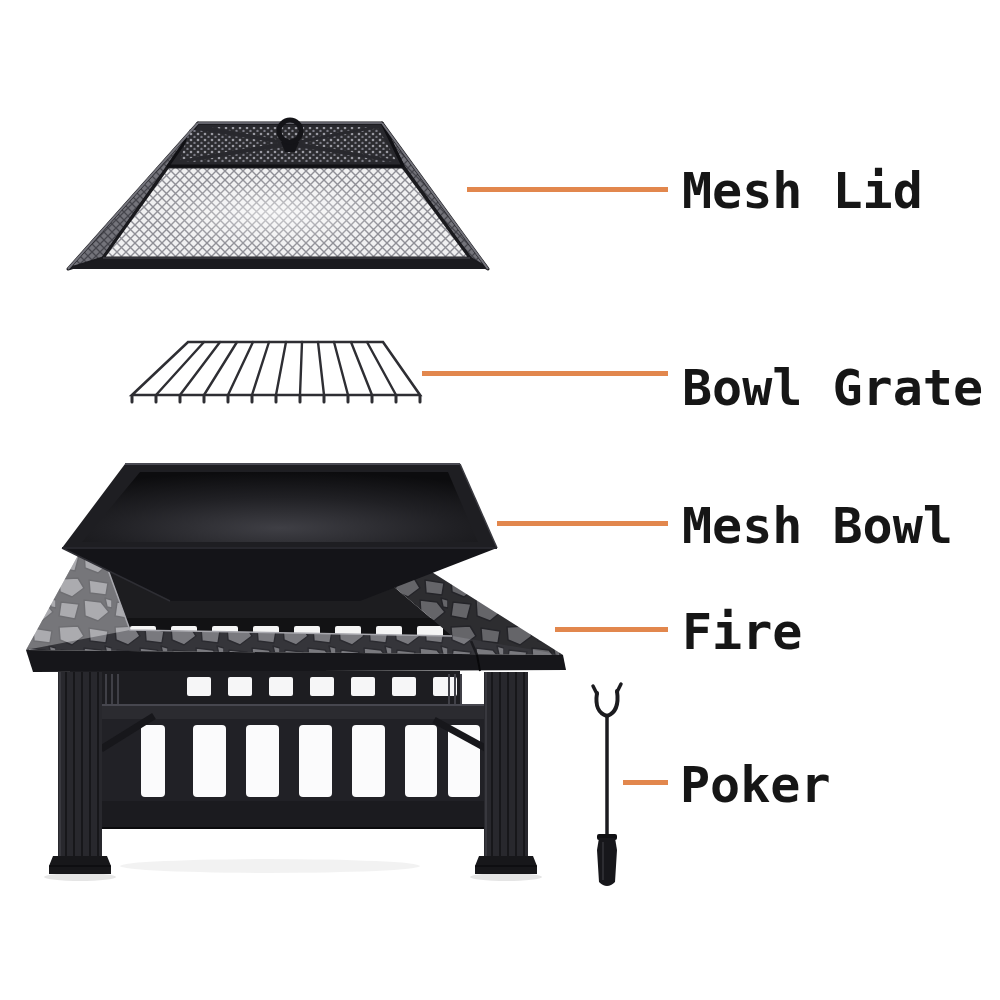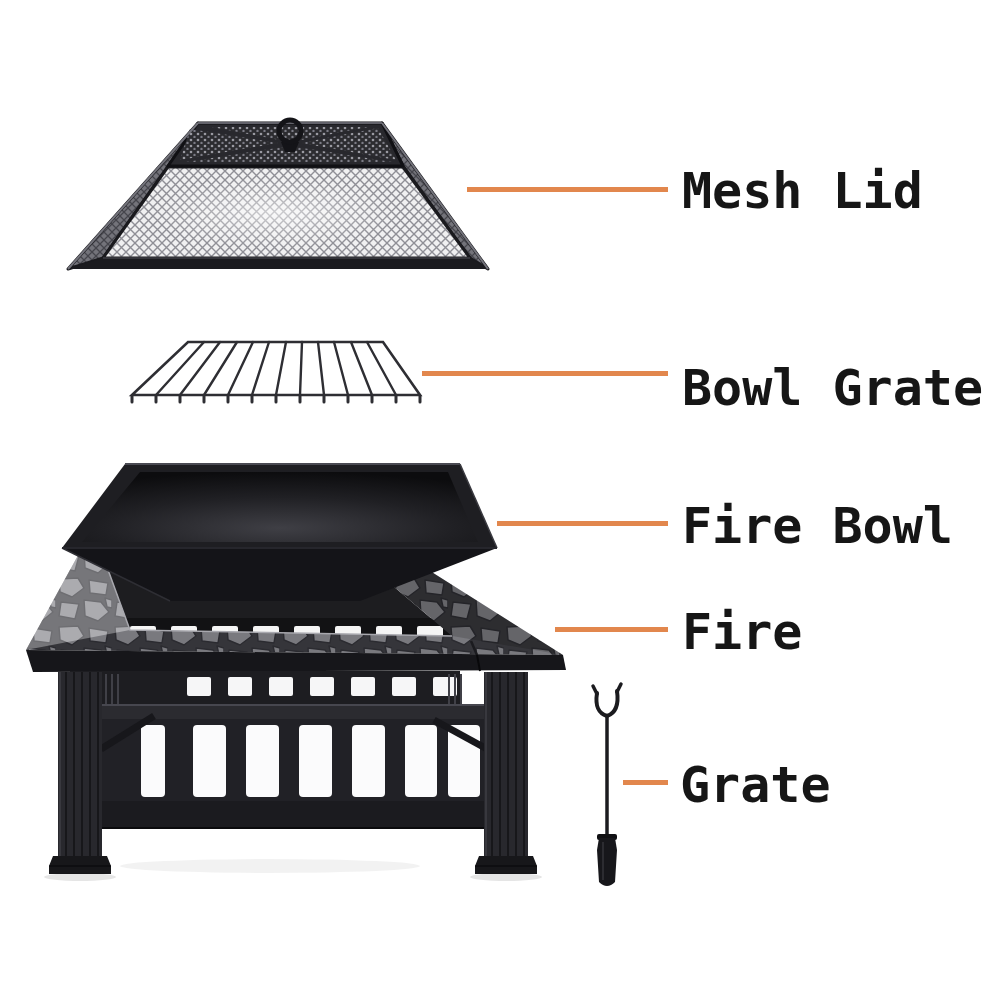--- a/index.html
+++ b/index.html
@@ -186,26 +186,26 @@
     <div class="plabel" style="left:682px;top:166px">Mesh Lid</div>
   </div>
 
   <div>
     <div class="leader" style="left:422px;top:371px;width:246px"></div>
     <div class="plabel" style="left:682px;top:363px">Bowl Grate</div>
   </div>
 
   <div>
     <div class="leader" style="left:497px;top:521px;width:171px"></div>
-    <div class="plabel" style="left:682px;top:501px">Fire Bowl</div>
+    <div class="plabel" style="left:682px;top:501px">Mesh Bowl</div>
   </div>
 
   <div>
     <div class="leader" style="left:555px;top:627px;width:113px"></div>
     <div class="plabel" style="left:682px;top:607px">Fire</div>
   </div>
 
   <div>
     <div class="leader" style="left:623px;top:780px;width:45px"></div>
-    <div class="plabel" style="left:680px;top:760px">Grate</div>
+    <div class="plabel" style="left:680px;top:760px">Poker</div>
   </div>
 
 </div>
 
 </body></html>

